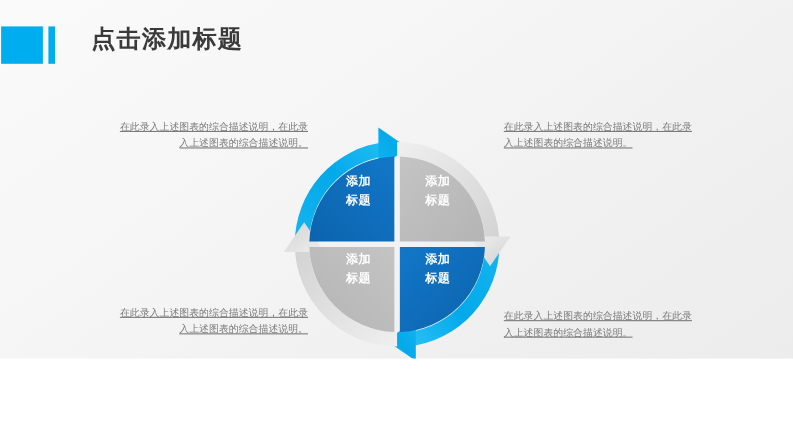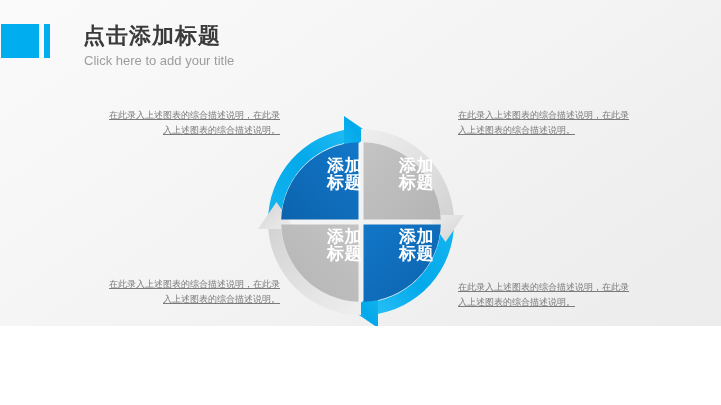--- a/index.html
+++ b/index.html
@@ -75,22 +75,22 @@
     width: 206px;
     height: 245px;
   }
   #diagram svg {
     display: block;
   }
 
   .quad-label {
     position: absolute;
     width: 72px;
-    text-align: right;
-    font-size: 17px;
+    text-align: center;
+    font-size: 11px;
     font-weight: bold;
     line-height: 17px;
     color: #ffffff;
     letter-spacing: 0.5px;
   }
   #quad-label-tl { left: 32px;  top: 57px; }
   #quad-label-tr { left: 104px; top: 57px; }
   #quad-label-bl { left: 32px;  top: 128px; }
   #quad-label-br { left: 104px; top: 128px; }
 
@@ -127,21 +127,20 @@
 </style>
 </head>
 <body>
 
 <div id="slide">
 
   <div id="title-block">
     <div id="title-mark-square"></div>
     <div id="title-mark-bar"></div>
     <div id="title-zh">点击添加标题</div>
-    <div id="title-en">Click here to add your title</div>
   </div>
 
   <div id="diagram">
 
     <svg width="206" height="245" viewBox="0 0 206 245">
       <defs>
         <linearGradient id="gradBlueTL" x1="0" y1="1" x2="1" y2="0">
           <stop offset="0%" stop-color="#0c63ad"></stop>
           <stop offset="100%" stop-color="#1277c9"></stop>
         </linearGradient>

